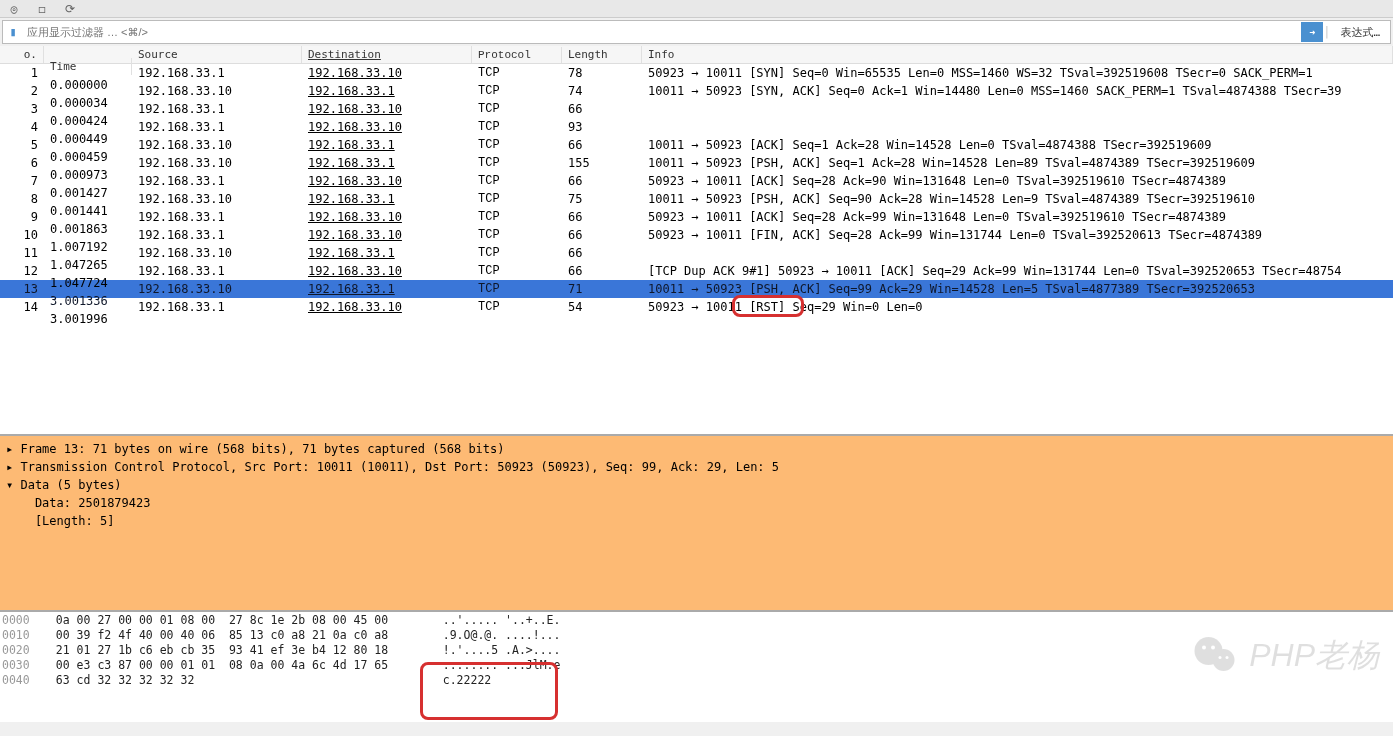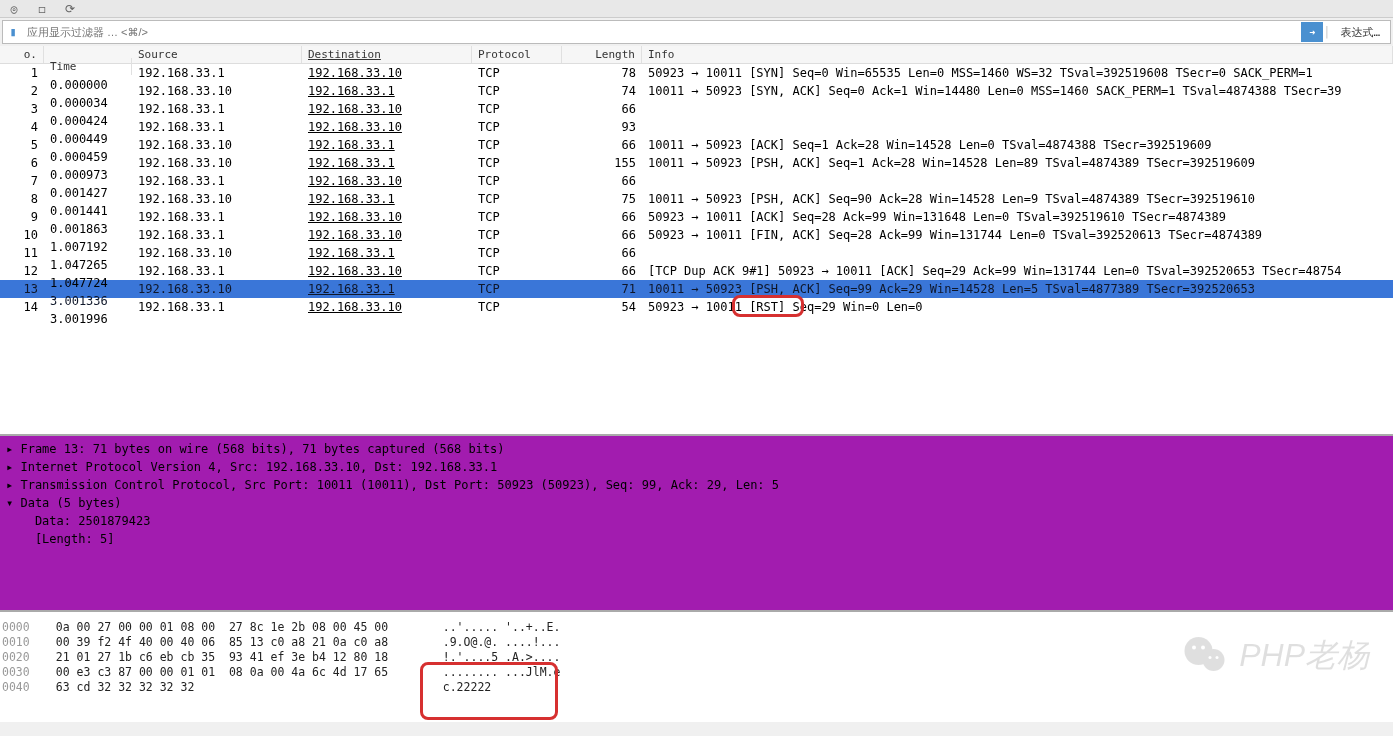--- a/index.html
+++ b/index.html
@@ -101,51 +101,51 @@
 .packet-row:nth-child(even) { background: #fff; }
 .packet-row.selected { background: #3a76d8; color: #0f172a; }
 .packet-row > div {
   padding: 0 6px;
   overflow: hidden;
 }
 .col-no { width: 44px; text-align: right; }
 .col-time { width: 88px; margin-top: 24px; }
 .col-src { width: 170px; }
 .col-dst { width: 170px; text-decoration: underline; }
-.col-proto { width: 90px; }
-.col-len { width: 80px; text-align: right; }
+.col-proto { width: 90px; font-family: Liberation Mono, monospace; }
+.col-len { width: 80px; }
 .col-info { flex: 1; }
 .rst-highlight {
   position: absolute;
   border: 3px solid #d63030;
   border-radius: 8px;
   pointer-events: none;
 }
 .rst-box1 {
   left: 732px;
   top: 295px;
   width: 72px;
   height: 22px;
 }
 .detail-pane {
-  background: #a21caf;
+  background: #fdba74;
   height: 176px;
   border-bottom: 2px solid #aaa;
   padding: 4px 6px;
   font-size: 12px;
   line-height: 18px;
   overflow: hidden;
 }
 .detail-line {
   white-space: nowrap;
 }
 .hex-pane {
   background: #fff;
   height: 110px;
-  padding: 8px 0;
+  padding: 1px 0;
   font-size: 11.5px;
   line-height: 15px;
   font-family: "Menlo", "Consolas", monospace;
   position: relative;
 }
 .hex-row {
   display: flex;
   white-space: pre;
 }
 .hex-offset {
@@ -162,21 +162,21 @@
   color: #222;
 }
 .rst-box2 {
   left: 420px;
   top: 662px;
   width: 138px;
   height: 58px;
 }
 .watermark {
   position: absolute;
-  right: 24px;
+  right: 14px;
   bottom: 55px;
   display: flex;
   align-items: center;
   gap: 8px;
   opacity: 0.15;
   pointer-events: none;
 }
 .watermark-icon {
   width: 50px;
   height: 50px;
@@ -268,20 +268,21 @@
         <div class="col-len">155</div>
         <div class="col-info">10011 → 50923 [PSH, ACK] Seq=1 Ack=28 Win=14528 Len=89 TSval=4874389 TSecr=392519609</div>
       </div>
       <div class="packet-row">
         <div class="col-no">7</div>
         <div class="col-time">0.001427</div>
         <div class="col-src">192.168.33.1</div>
         <div class="col-dst">192.168.33.10</div>
         <div class="col-proto">TCP</div>
         <div class="col-len">66</div>
+        <div class="col-info">50923 → 10011 [ACK] Seq=28 Ack=90 Win=131648 Len=0 TSval=392519610 TSecr=4874389</div>
       </div>
       <div class="packet-row">
         <div class="col-no">8</div>
         <div class="col-time">0.001441</div>
         <div class="col-src">192.168.33.10</div>
         <div class="col-dst">192.168.33.1</div>
         <div class="col-proto">TCP</div>
         <div class="col-len">75</div>
         <div class="col-info">10011 → 50923 [PSH, ACK] Seq=90 Ack=28 Win=14528 Len=9 TSval=4874389 TSecr=392519610</div>
       </div>
@@ -336,21 +337,20 @@
         <div class="col-dst">192.168.33.10</div>
         <div class="col-proto">TCP</div>
         <div class="col-len">54</div>
         <div class="col-info">50923 → 10011 [RST] Seq=29 Win=0 Len=0</div>
       </div>
     </div>
 </div>
 
 <div class="detail-pane" id="detail-pane">
     <div class="detail-line">▸ Frame 13: 71 bytes on wire (568 bits), 71 bytes captured (568 bits)</div>
-    <div class="detail-line">▸ Internet Protocol Version 4, Src: 192.168.33.10, Dst: 192.168.33.1</div>
     <div class="detail-line">▸ Transmission Control Protocol, Src Port: 10011 (10011), Dst Port: 50923 (50923), Seq: 99, Ack: 29, Len: 5</div>
     <div class="detail-line">▾ Data (5 bytes)</div>
     <div class="detail-line" style="white-space: pre;">    Data: 2501879423</div>
     <div class="detail-line" style="white-space: pre;">    [Length: 5]</div>
   </div>
 
 <div class="hex-pane" id="hex-pane">
     <div class="hex-row"><span class="hex-offset">0000</span><span class="hex-bytes">  0a 00 27 00 00 01 08 00  27 8c 1e 2b 08 00 45 00</span><span class="hex-ascii">   ..'..... '..+..E.</span></div>
     <div class="hex-row"><span class="hex-offset">0010</span><span class="hex-bytes">  00 39 f2 4f 40 00 40 06  85 13 c0 a8 21 0a c0 a8</span><span class="hex-ascii">   .9.O@.@. ....!...</span></div>
     <div class="hex-row"><span class="hex-offset">0020</span><span class="hex-bytes">  21 01 27 1b c6 eb cb 35  93 41 ef 3e b4 12 80 18</span><span class="hex-ascii">   !.'....5 .A.&gt;....</span></div>

